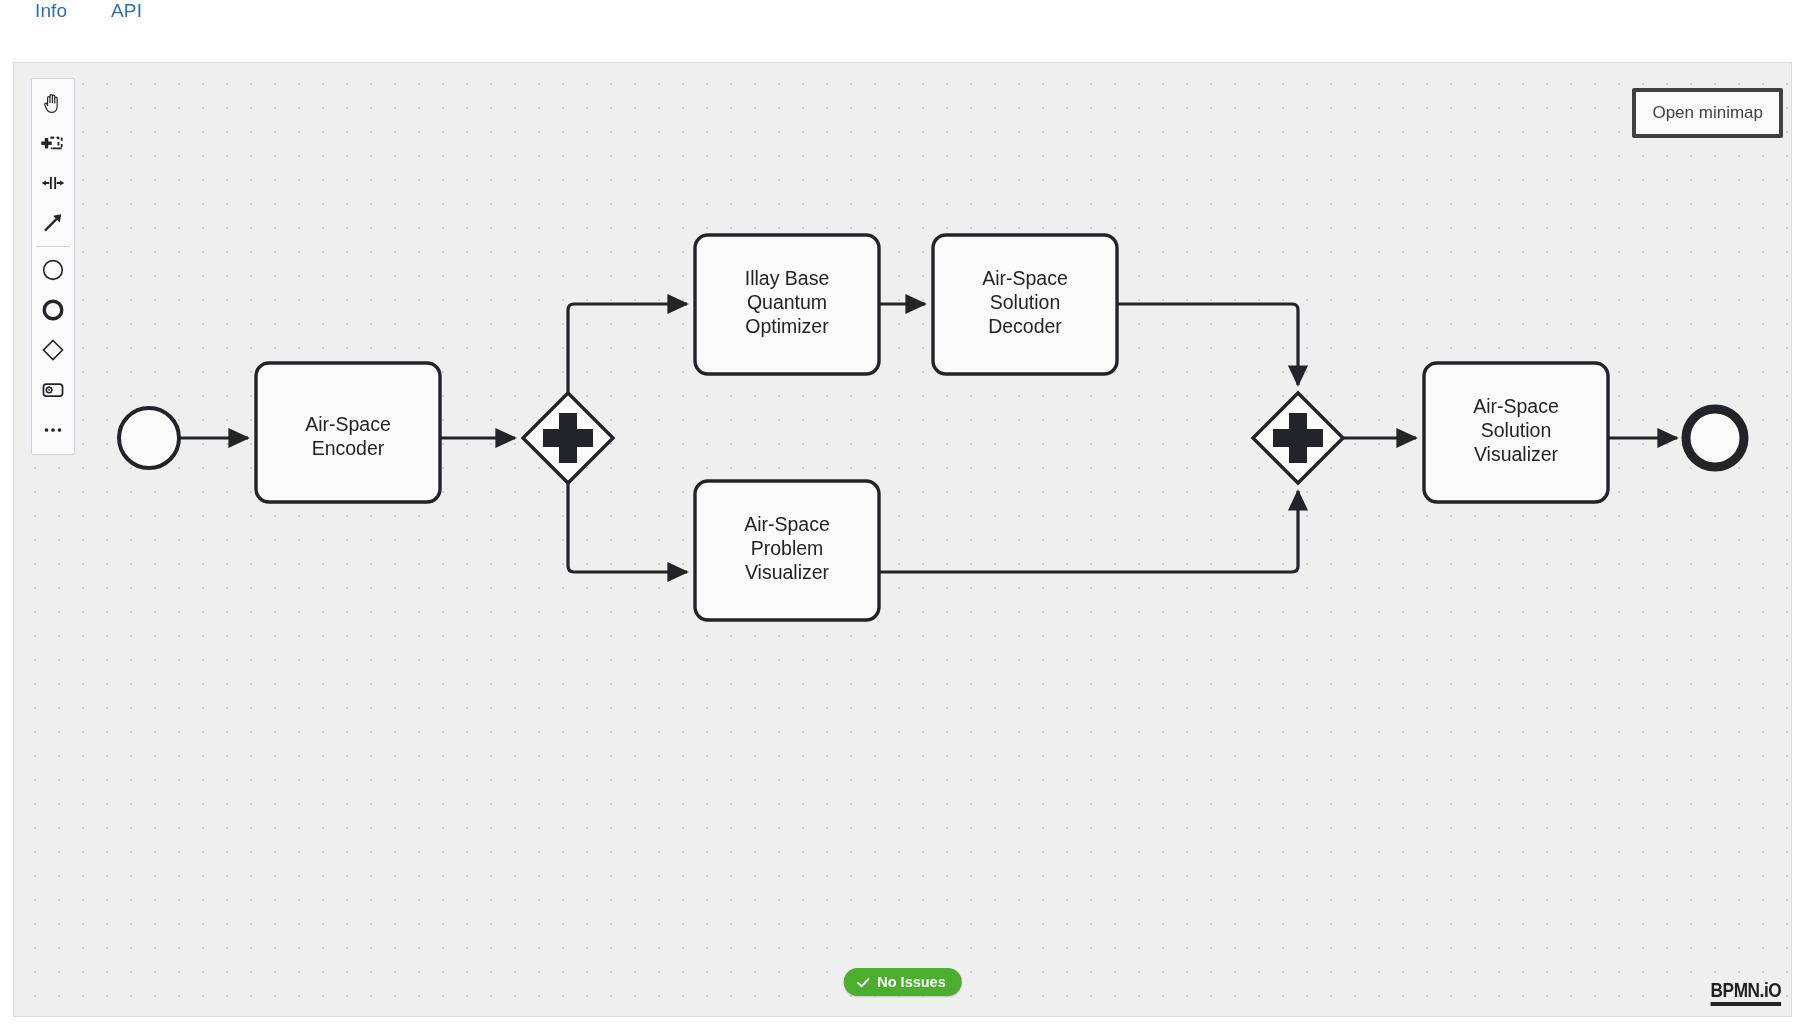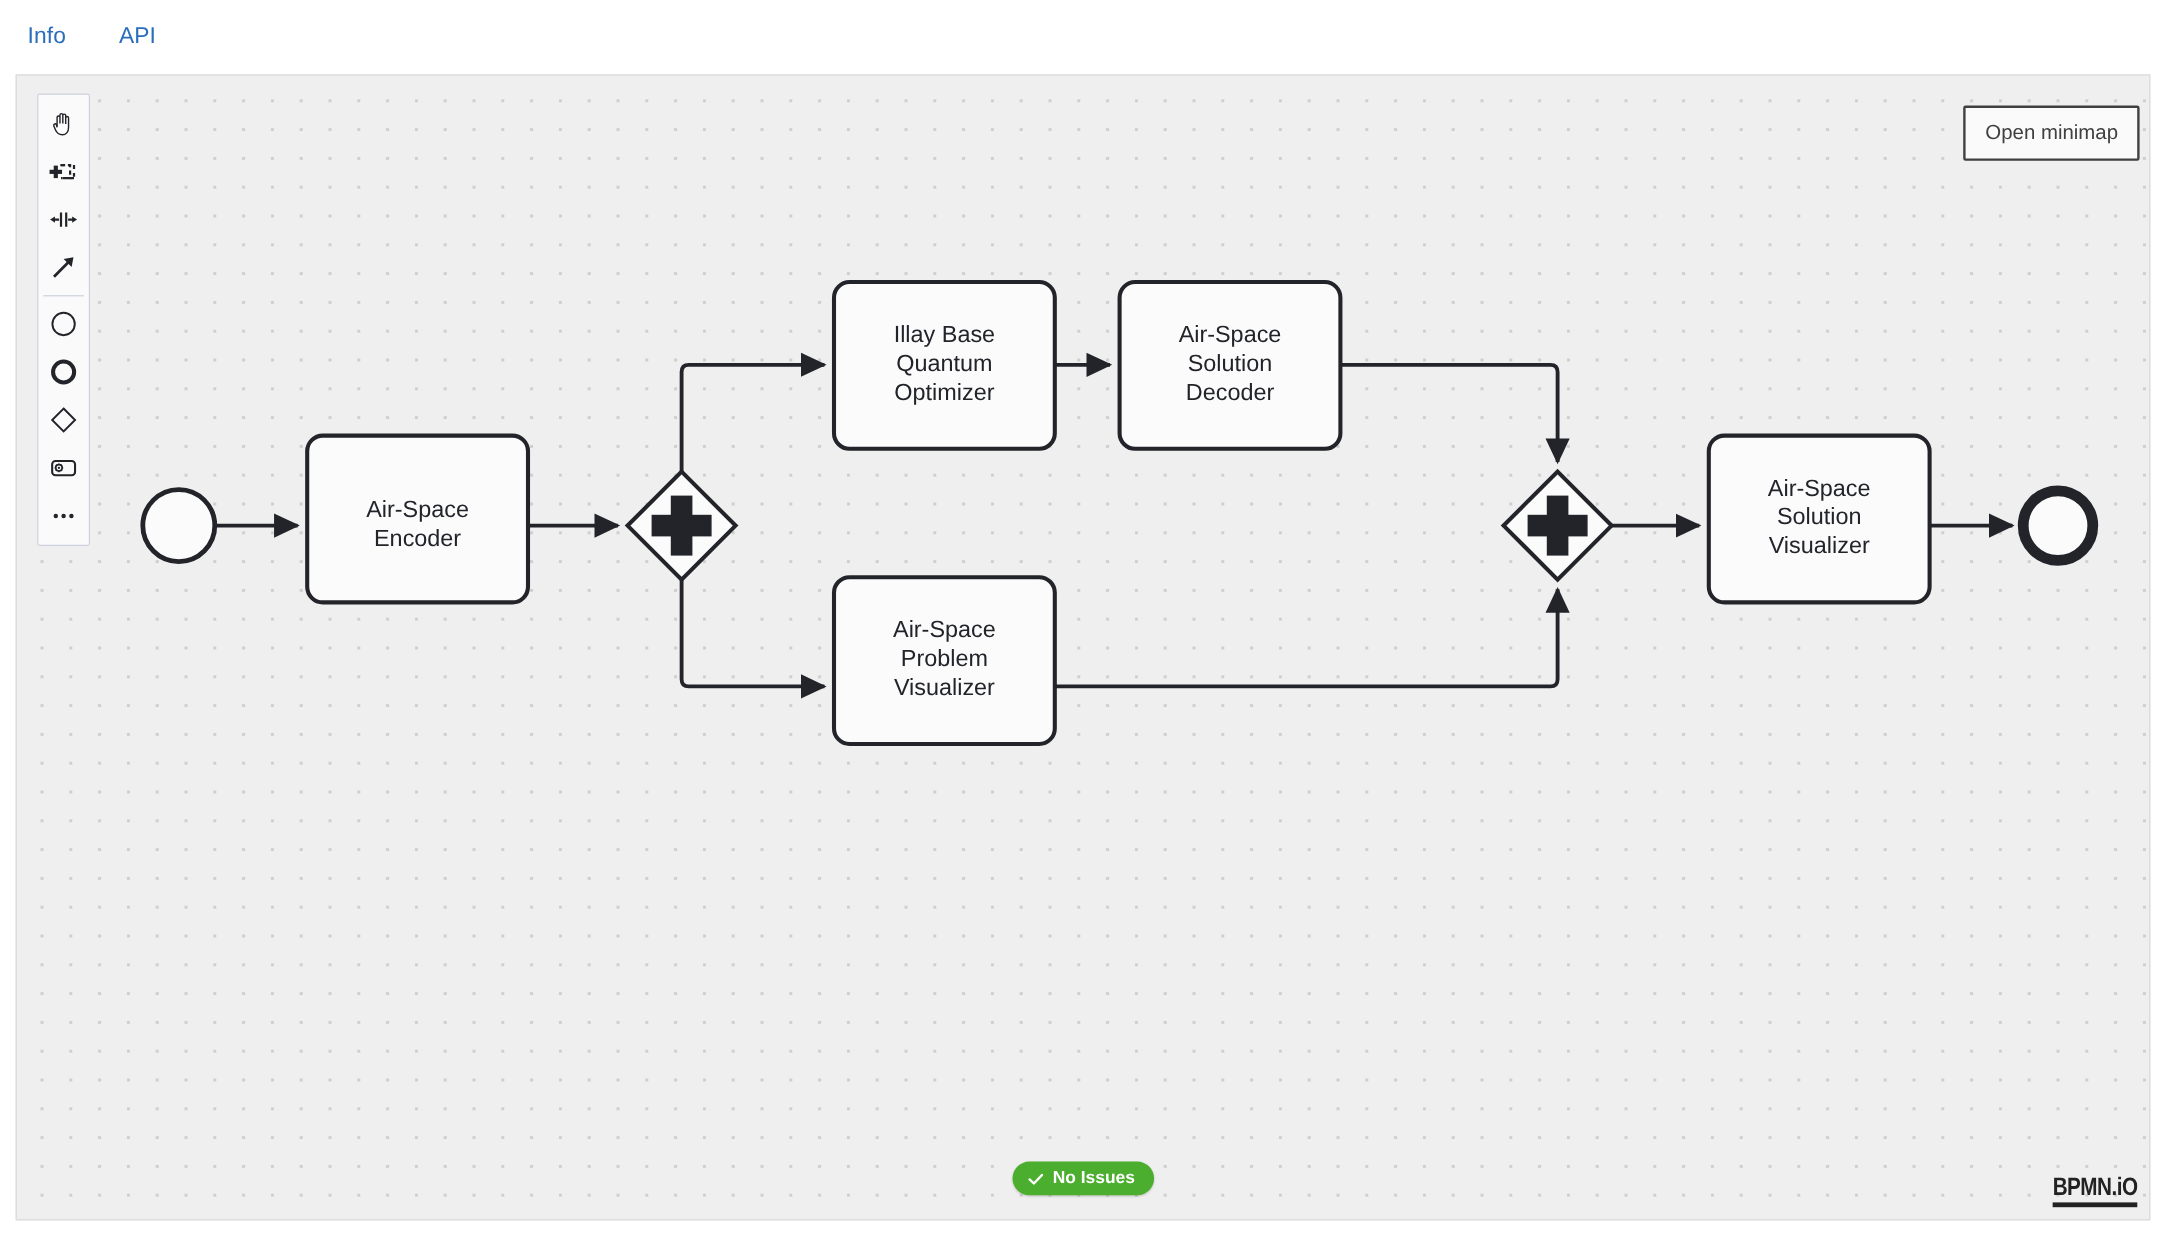--- a/index.html
+++ b/index.html
@@ -14,22 +14,22 @@
     position: relative;
     width: 1805px; height: 1031px;
     background: #ffffff;
   }
 
   
   .tabbar {
     position: absolute; top: 0; left: 0;
     width: 1805px; height: 62px;
     background: #ffffff;
-    display: flex; align-items: center;
-    padding-left: 1px;
+    display: flex; align-items: flex-start;
+    padding-left: 13px;
   }
   .tab {
     display: flex; align-items: center; justify-content: center;
     padding: 0 22px;
     font-size: 19px;
     color: #2a6ebb;
     cursor: pointer;
     position: relative;
     background: transparent;
     border: none;
@@ -92,21 +92,21 @@
   }
   .pal-sep {
     width: 34px; height: 1px; background: #cdd2de; margin: 3px 0 3px 0;
   }
 
   
   .minimap-btn {
     position: absolute;
     right: 8px; top: 25px;
     background: #fafafa;
-    border: 2px solid #404040;
+    border: 4px solid #404040;
     border-radius: 2px;
     padding: 11px 16px;
     font-size: 17px;
     color: #404040;
     font-family: "Liberation Sans", sans-serif;
     cursor: pointer;
     z-index: 6;
   }
 
   

